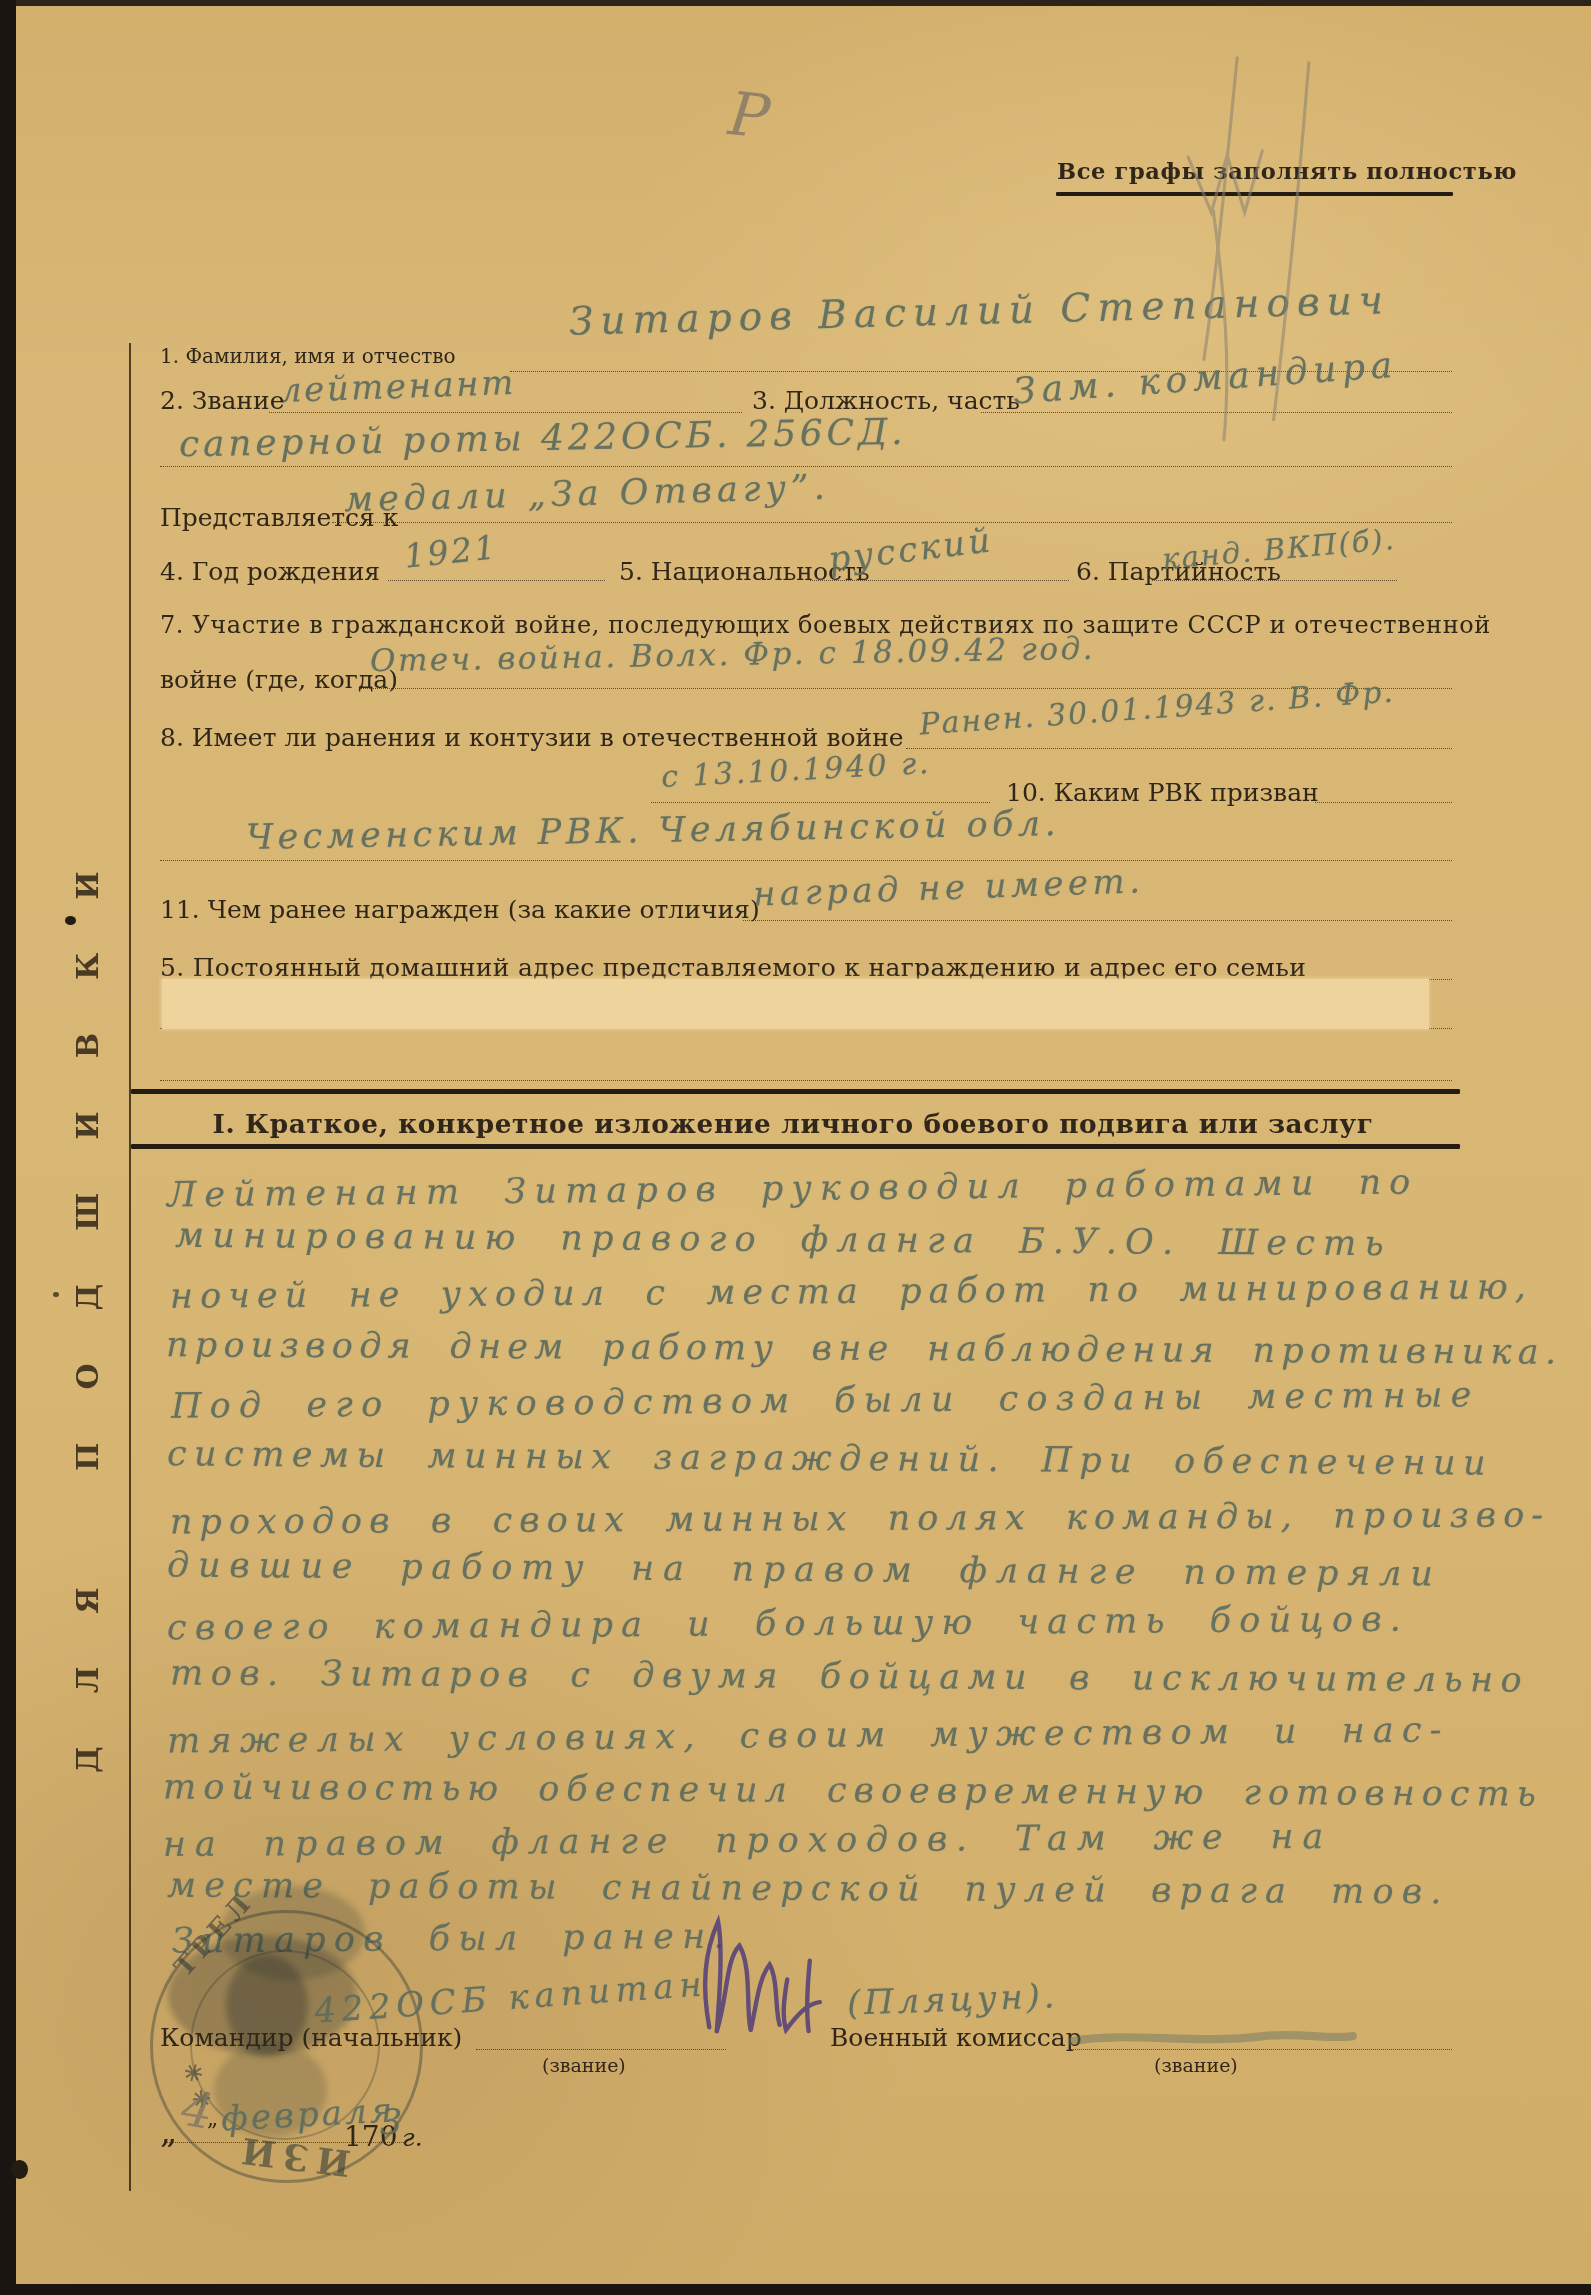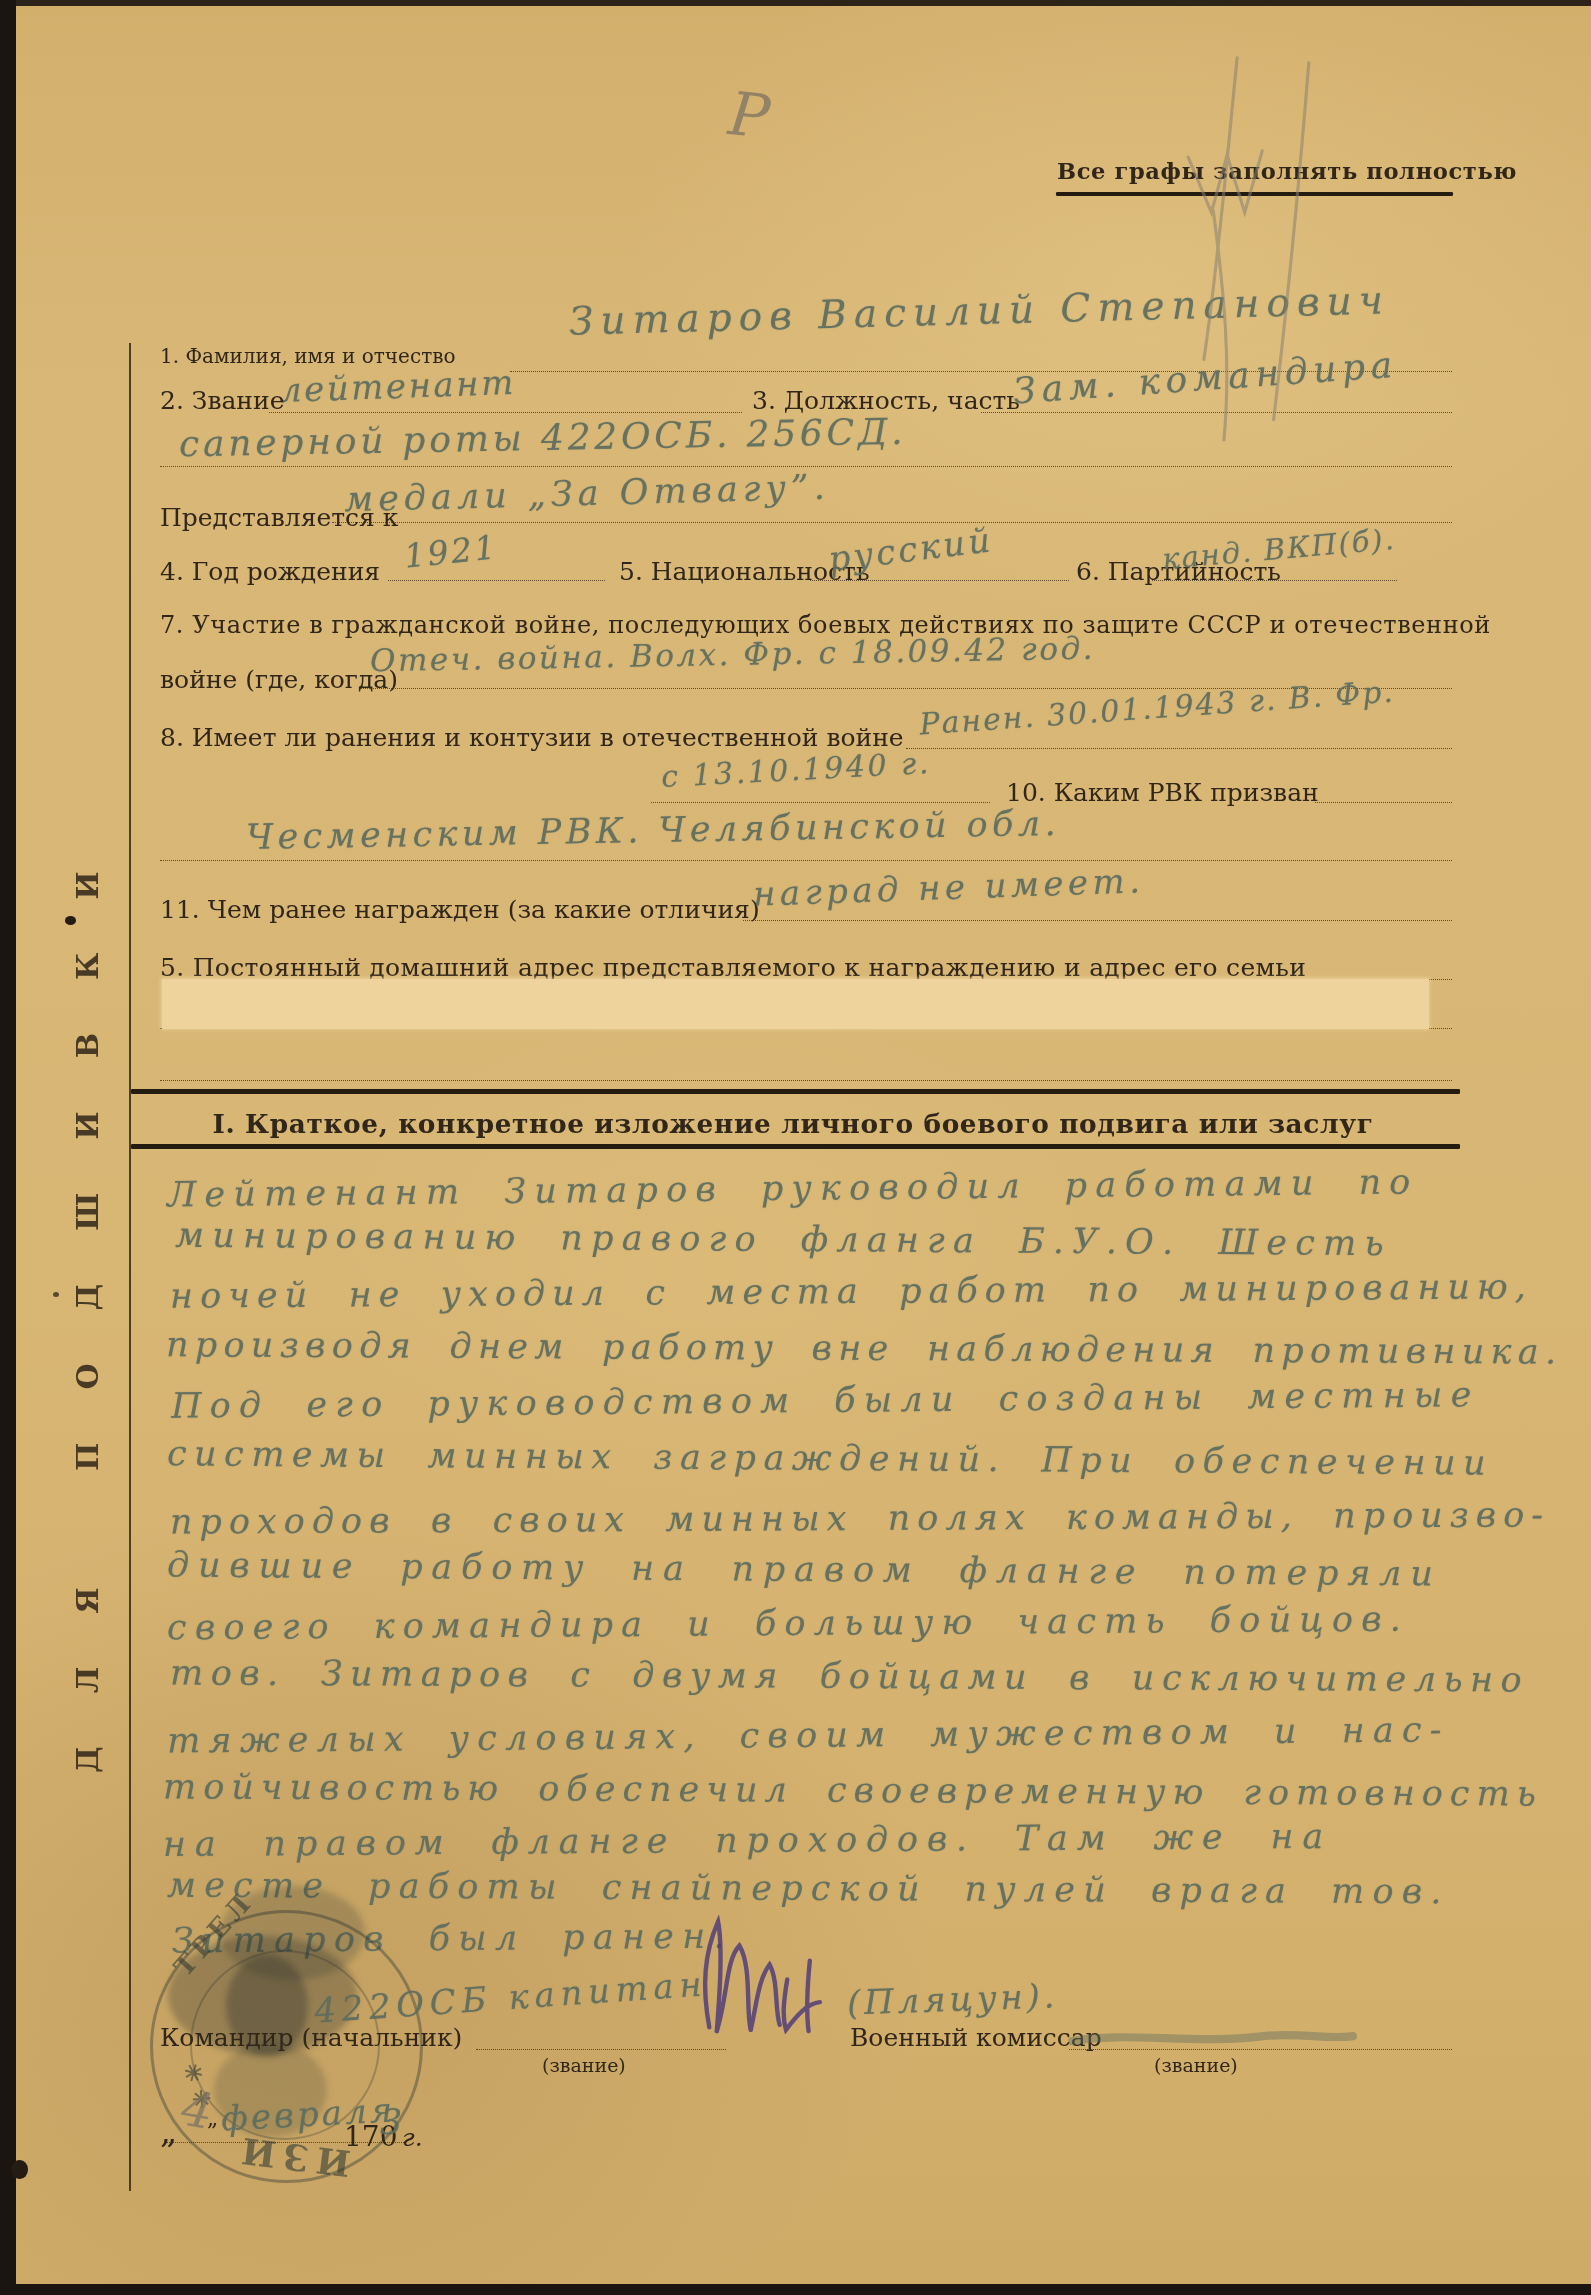--- a/index.html
+++ b/index.html
@@ -130,21 +130,21 @@
   <div class="stampink" style="left:162px;top:1918px;font-size:26.4px;letter-spacing:5px;transform:rotate(-48deg);">ТРЕЛ</div>
   <div class="stampink" style="left:234px;top:2136px;font-size:36px;letter-spacing:7.5px;transform:rotate(187deg);">ИЗИ</div>
   <div class="stampink" style="left:184px;top:2060px;font-size:22.6px;transform:rotate(15deg);">✳</div>
   <div class="stampink" style="left:192px;top:2086px;font-size:22.6px;transform:rotate(40deg);">✳</div>
 
   <div class="hand" style="left:314px;top:1977px;font-size:34px;letter-spacing:5.7px;transform:rotate(-4deg);">422ОСБ капитан</div>
   <div class="hand" style="left:847px;top:1979px;font-size:34px;letter-spacing:3.8px;transform:rotate(-2deg);">(Пляцун).</div>
   <div class="p" style="left:160px;top:2023px;font-size:25px;">Командир (начальник)</div>
   <div class="dots" style="left:476px;top:2049px;width:250px;"></div>
   <div class="p" style="left:542px;top:2054px;font-size:19px;">(звание)</div>
-  <div class="p" style="left:830px;top:2023px;font-size:25px;margin-left:20px;">Военный комиссар</div>
+  <div class="p" style="left:830px;top:2023px;font-size:25px;">Военный комиссар</div>
   <div class="dots" style="left:1069px;top:2049px;width:383px;"></div>
   <div class="p" style="left:1154px;top:2054px;font-size:19px;">(звание)</div>
 
   <div class="p" style="left:160px;top:2112px;font-size:33px;">„</div>
   <div class="pencil" style="left:182px;top:2082px;font-size:49px;transform:rotate(10deg);">4</div>
   <div class="p" style="left:207px;top:2106px;font-size:21.4px;">„</div>
   <div class="hand" style="left:221px;top:2094px;font-size:34px;letter-spacing:3.1px;transform:rotate(-3deg);">февраля</div>
   <div class="p" style="left:344px;top:2120px;font-size:28px;">170</div>
   <div class="hand" style="left:380px;top:2102px;font-size:35px;">3</div>
   <div class="p" style="left:402px;top:2123px;font-size:25px;font-style:italic;">г.</div>

